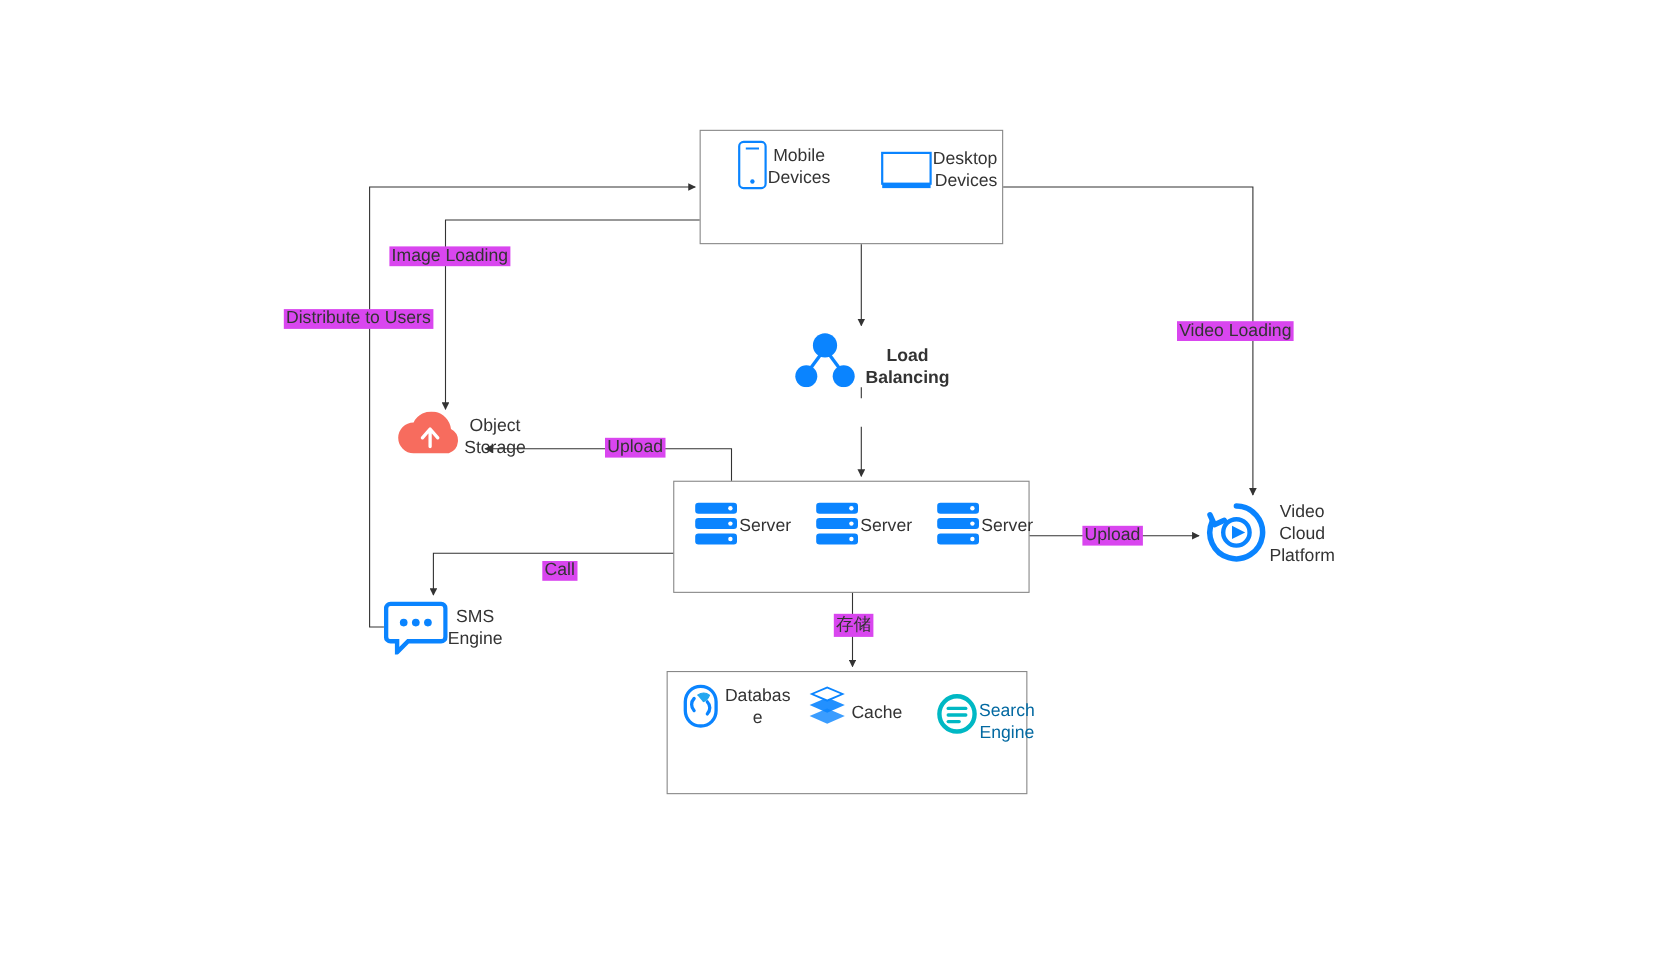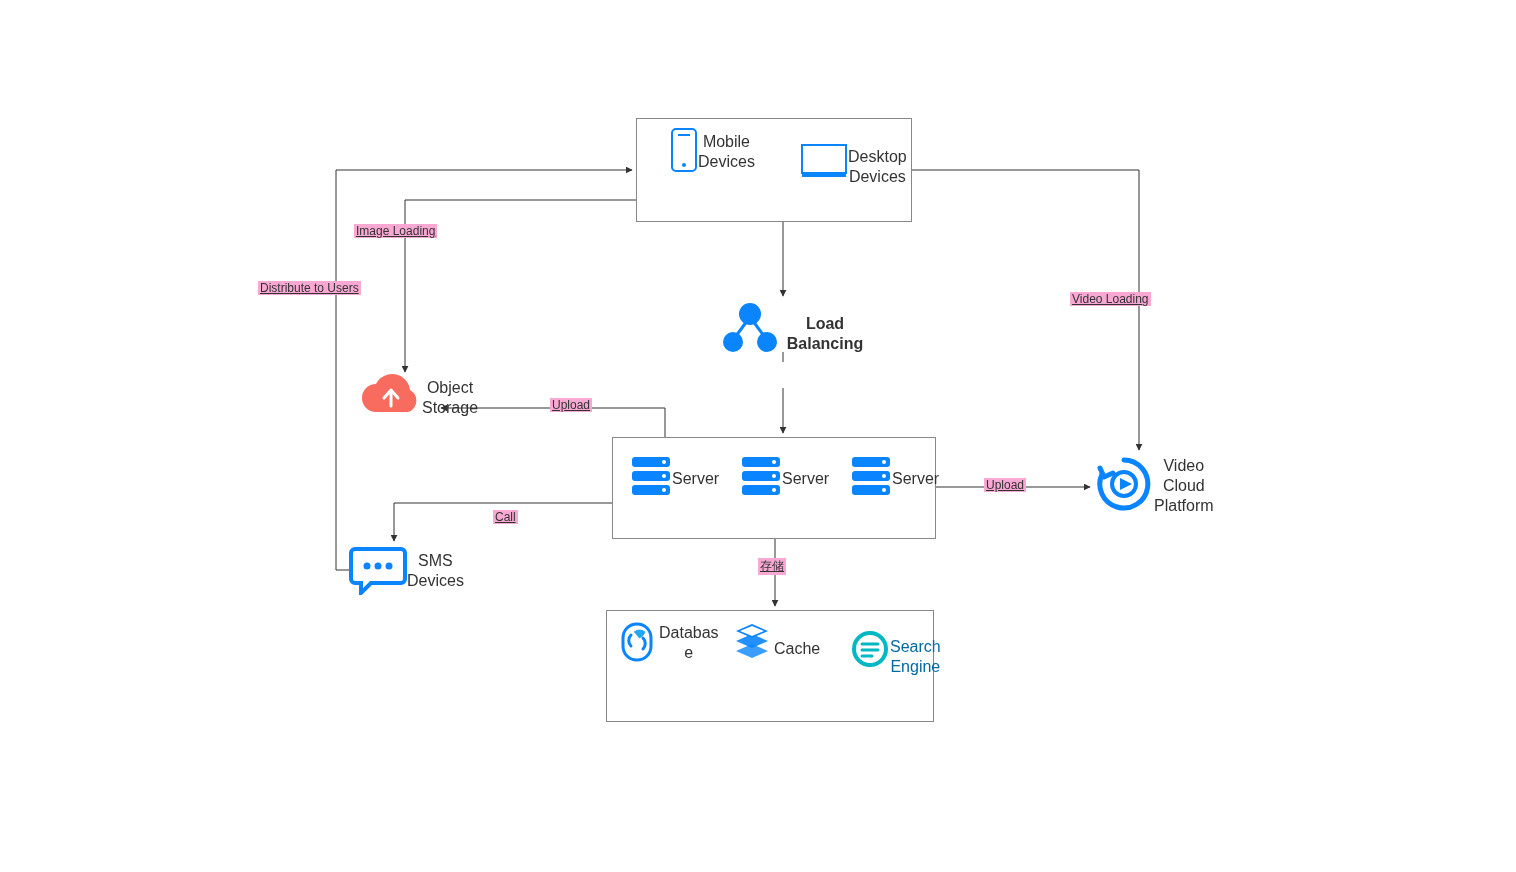--- a/index.html
+++ b/index.html
@@ -21,26 +21,25 @@
     position: absolute;
     display: flex;
     flex-direction: row;
     align-items: center;
     text-align: center;
     font-size: 16px;
     line-height: 1.25;
   }
   .label {
     position: absolute;
-    font-size: 12px;
+    font-size: 16px;
     color: #333;
     text-align: center;
-    background: #f9a8d4;
+    background: #d946ef;
     padding: 0 2px;
-    text-decoration: underline;
   }
   svg { display: block; }
   .search-highlight {
     position: absolute;
     background: #0a84ff;
     z-index: -1;
   }
 </style>
 </head>
 <body>
@@ -59,21 +58,21 @@
 Devices</span>
 </div>
 
 <div class="node" style="left:800px; top:135px; width:90px;">
   <span>
     <svg width="48" height="36" viewBox="0 0 48 36">
       <rect x="2" y="2" width="44" height="28" fill="none" stroke="#0a84ff" stroke-width="2"></rect>
       <rect x="2" y="30" width="44" height="4" fill="#0a84ff"></rect>
     </svg>
   </span>
-  <span style="white-space:pre; margin-top:12px;">Desktop
+  <span style="white-space:pre; margin-top:0;text-align:right;">Desktop
 Devices</span>
 </div>
 
 <div class="node" style="left:720px; top:300px; width:150px;">
   <span>
     <svg width="60" height="50" viewBox="0 0 60 50">
       <line x1="30" y1="15" x2="13" y2="38" stroke="#0a84ff" stroke-width="3"></line>
       <line x1="30" y1="15" x2="47" y2="38" stroke="#0a84ff" stroke-width="3"></line>
       <circle cx="30" cy="12" r="11" fill="#0a84ff"></circle>
       <circle cx="13" cy="40" r="10" fill="#0a84ff"></circle>
@@ -141,21 +140,21 @@
 <div class="node" style="left:349px; top:543px; width:90px;">
   <span>
     <svg width="58" height="52" viewBox="0 0 58 52">
       <path d="M6 6 h46 a4 4 0 0 1 4 4 v26 a4 4 0 0 1 -4 4 h-30 l-10 10 v-10 h-6 a4 4 0 0 1 -4 -4 v-26 a4 4 0 0 1 4 -4 Z" fill="none" stroke="#0a84ff" stroke-width="4"></path>
       <circle cx="18" cy="23" r="3.5" fill="#0a84ff"></circle>
       <circle cx="29" cy="23" r="3.5" fill="#0a84ff"></circle>
       <circle cx="40" cy="23" r="3.5" fill="#0a84ff"></circle>
     </svg>
   </span>
   <span style="white-space:pre; margin-top:4px;">SMS
-Devices</span>
+Engine</span>
 </div>
 
 <div class="node" style="left:1094px; top:452px; width:90px;">
   <span>
     <svg width="60" height="60" viewBox="0 0 60 60">
       <path d="M30 6 a24 24 0 1 1 -22 14" fill="none" stroke="#0a84ff" stroke-width="5" stroke-linecap="round"></path>
       <path d="M6 14 l4 9 l9 -4" fill="none" stroke="#0a84ff" stroke-width="5" stroke-linecap="round" stroke-linejoin="round"></path>
       <circle cx="30" cy="30" r="12" fill="none" stroke="#0a84ff" stroke-width="4"></circle>
       <path d="M26 24 l12 6 l-12 6 Z" fill="#0a84ff"></path>
     </svg>

